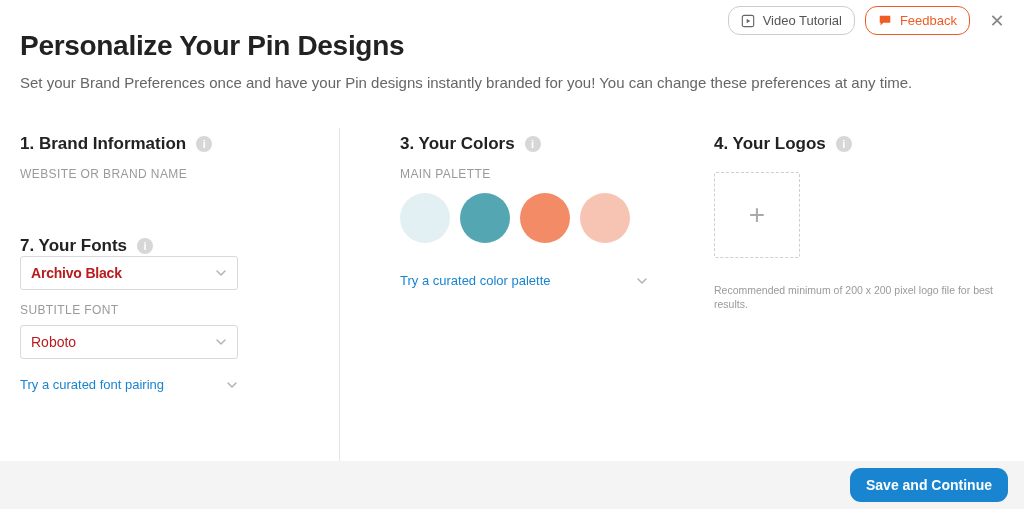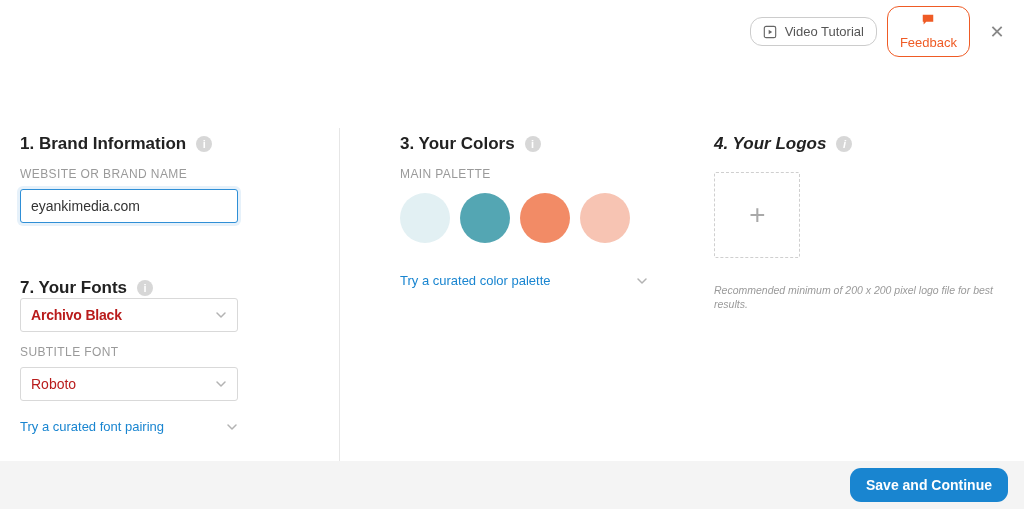--- a/index.html
+++ b/index.html
@@ -1,29 +1,29 @@
 <!DOCTYPE html>
 <html><head>
 <meta charset="utf-8">
 <style>
   * { box-sizing: border-box; margin: 0; padding: 0; }
   html, body { width: 1024px; height: 509px; font-family: -apple-system, BlinkMacSystemFont, "Segoe UI", Helvetica, Arial, sans-serif; background: #fff; color: #1b1b1b; overflow: hidden; }
   .page { position: relative; width: 1024px; height: 509px; }
   .topbar { position: absolute; top: 6px; right: 16px; display: flex; align-items: center; gap: 10px; }
   .btn-outline { display: inline-flex; align-items: center; gap: 8px; border: 1px solid #ccc; border-radius: 12px; padding: 6px 12px; font-size: 13px; color: #555; background: #fff; cursor: pointer; }
-  .btn-outline.feedback { border-color: #ef5b25; color: #ef5b25; flex-direction: column; }
+  .btn-outline.feedback { border-color: #ef5b25; color: #ef5b25; }
   .close-x { width: 22px; height: 22px; display: inline-flex; align-items: center; justify-content: center; color: #888; cursor: pointer; font-size: 18px; margin-left: 6px; }
   .header { position: absolute; top: 30px; left: 20px; right: 20px; }
   .header h1 { font-size: 28px; font-weight: 700; color: #222; letter-spacing: -0.3px; }
   .header p { margin-top: 12px; font-size: 15px; color: #666; }
   .content { position: absolute; top: 128px; left: 20px; right: 20px; bottom: 48px; display: flex; }
   .col { padding-top: 6px; }
   .col1 { width: 320px; padding-right: 30px; border-right: 1px solid #e6e6e6; }
   .col2 { flex: 1; padding-left: 60px; padding-right: 40px; }
-  .col3 { width: 290px; font-style: italic; }
+  .col3 { width: 290px; }
   .section-title { font-size: 17px; font-weight: 700; color: #222; display: flex; align-items: center; gap: 10px; }
   .info-icon { width: 16px; height: 16px; border-radius: 50%; background: #d7d7d7; color: #fff; font-size: 11px; font-weight: 700; display: inline-flex; align-items: center; justify-content: center; }
   .field-label { font-size: 12px; letter-spacing: 0.4px; color: #9a9a9a; margin-top: 13px; margin-bottom: 8px; text-transform: uppercase; }
   .text-input { width: 218px; height: 34px; border: 1px solid #2f8fd6; border-radius: 3px; padding: 0 10px; font-size: 14px; color: #333; outline: none; box-shadow: 0 0 0 3px rgba(47,143,214,0.12); }
   .select { width: 218px; height: 34px; border: 1px solid #d9d9d9; border-radius: 3px; padding: 16px 10px; font-size: 14px; color: #b91c1c; display: flex; align-items: center; justify-content: space-between; background: #fff; cursor: pointer; }
   .select .chev { color: #b3b3b3; }
   .title-font { font-weight: 800; font-family: Arial Black, Arial, sans-serif; letter-spacing: -0.2px; }
   .link-row { display: flex; align-items: center; justify-content: space-between; width: 218px; margin-top: 18px; }
   .link { color: #1985d0; font-size: 13px; cursor: pointer; }
   .link-row .chev { color: #b3b3b3; cursor: pointer; }
@@ -62,29 +62,32 @@
             <path fill="#ef5b25" d="M2 2h12v8H6l-3 3V10H2z"></path>
           </svg>
       </span>
       <span>Feedback</span>
     </div>
     <div class="close-x">
       <span>✕</span>
     </div>
   </div>
 
+  <div class="header">
+    <h1>Personalize Your Pin Designs</h1>
+    <p>Set your Brand Preferences once and have your Pin designs instantly branded for you! You can change these preferences at any time.</p>
+  </div>
 
   <div class="content">
     <div class="col col1">
       <div class="section-title">
         <span>1. Brand Information</span>
         <span class="info-icon">i</span>
       </div>
       <div class="field-label">WEBSITE OR BRAND NAME</div>
-      <input class="text-input" type="text" value="eyankimedia.com" style="">
 
       <div class="section-title second">
         <span>7. Your Fonts</span>
         <span class="info-icon">i</span>
       </div>
       <div class="select">
         <span class="title-font">Archivo Black</span>
         <span class="chev">
           <svg width="12" height="12" viewBox="0 0 12 12">
               <path d="M2 4 L6 8 L10 4" stroke="#b3b3b3" stroke-width="1.5" fill="none" stroke-linecap="round" stroke-linejoin="round"></path>

